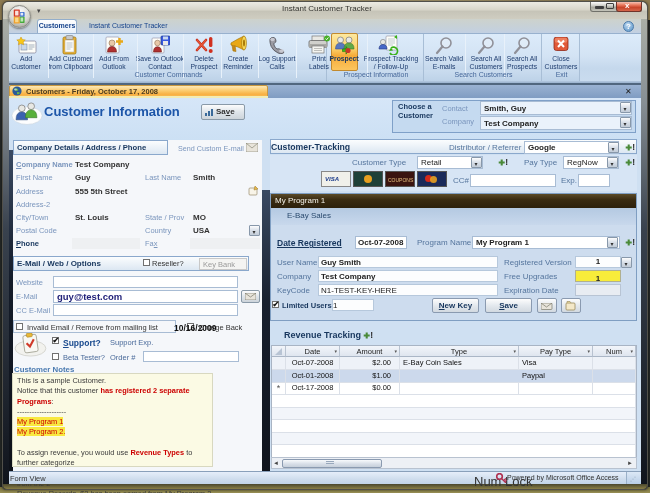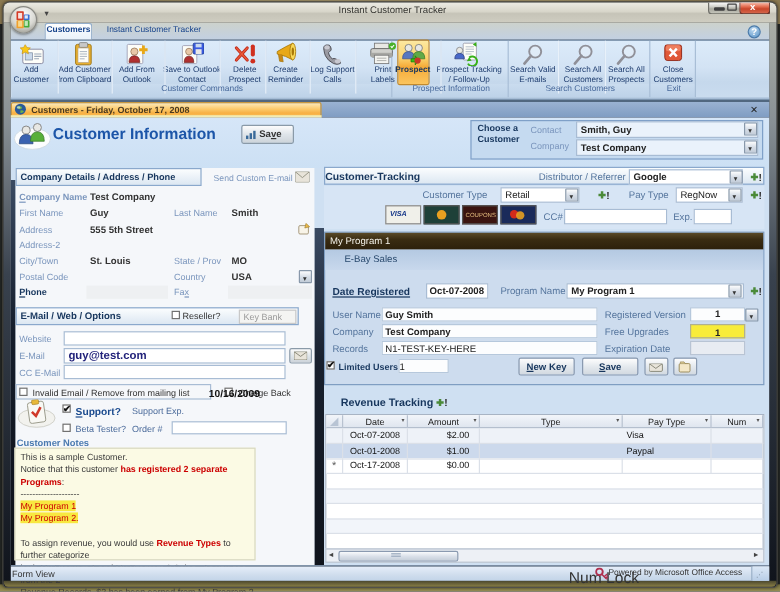--- a/index.html
+++ b/index.html
@@ -413,21 +413,21 @@
 <div class="a pfin" style="left:318px;top:256px;width:180px;height:12px"></div>
 <div class="a b" style="left:321px;top:258px;font-size:8px;color:#222">Guy Smith</div>
 <div class="a" style="left:504px;top:258px;font-size:8px;color:#55759d">Registered Version</div>
 <div class="a pfin" style="left:575px;top:256px;width:46px;height:12px;text-align:center"><span class="b" style="font-size:8px;color:#222">1</span></div>
 <div class="a cbtn" style="left:621px;top:257px"></div>
 <div class="a" style="left:277px;top:272px;font-size:8px;color:#55759d">Company</div>
 <div class="a pfin" style="left:318px;top:270px;width:180px;height:12px"></div>
 <div class="a b" style="left:321px;top:272px;font-size:8px;color:#222">Test Company</div>
 <div class="a" style="left:504px;top:272px;font-size:8px;color:#55759d">Free Upgrades</div>
 <div class="a" style="left:575px;top:270px;width:46px;height:12px;background:#f8ec3a;border:1px solid #b0b090;text-align:center;line-height:10px"><span class="b" style="font-size:8px;color:#222">1</span></div>
-<div class="a" style="left:277px;top:286px;font-size:8px;color:#55759d">Records</div>
+<div class="a" style="left:277px;top:286px;font-size:8px;color:#55759d">KeyCode</div>
 <div class="a pfin" style="left:318px;top:284px;width:180px;height:12px"></div>
 <div class="a" style="left:321px;top:286px;font-size:8px;color:#222">N1-TEST-KEY-HERE</div>
 <div class="a" style="left:504px;top:286px;font-size:8px;color:#55759d">Expiration Date</div>
 <div class="a" style="left:575px;top:284px;width:46px;height:12px;background:#e8ecf2;border:1px solid #b8c4d4"></div>
 <style>.pfin{background:#fcfdfe;border:1px solid #b6c8dc;line-height:10px;font-size:8px}</style>
 
 <div class="a cbk" style="left:272px;top:301px"></div>
 <div class="a b" style="left:282px;top:301px;font-size:7.5px;color:#17365d">Limited Users</div>
 <div class="a pfin" style="left:332px;top:299px;width:42px;height:12px"></div>
 <div class="a" style="left:333px;top:301px;font-size:8px;color:#222">1</div>
@@ -468,20 +468,21 @@
 .thc{top:346px;height:11px;font-size:7.5px;color:#222;text-align:center;line-height:11px;border-right:1px solid #b8c2d0;border-bottom:1px solid #aab6c6}
 .tha{position:absolute;right:2px;top:0;font-size:5px;color:#555}
 .trow{left:272px;width:364px;height:12.5px;font-size:7.5px;color:#111;line-height:12.5px}
 .tcell{position:absolute;top:0;height:12.5px;border-right:1px solid #dbe0e8}
 </style>
 
 <div class="a trow" style="top:357px;background:#eef2f8">
 <div class="tcell" style="left:0;width:14px"></div>
 <div class="tcell" style="left:14px;width:54px;text-align:center">Oct-07-2008</div>
 <div class="tcell" style="left:68px;width:60px;text-align:right;padding-right:8px">$2.00</div>
+<div class="tcell" style="left:128px;width:119px;padding-left:3px">E-Bay Coin Sales</div>
 <div class="tcell" style="left:247px;width:74px;padding-left:3px">Visa</div>
 <div class="tcell" style="left:321px;width:43px"></div>
     </div>
 <div class="a trow" style="top:369.5px;background:#ccd9ec">
 <div class="tcell" style="left:0;width:14px"></div>
 <div class="tcell" style="left:14px;width:54px;text-align:center">Oct-01-2008</div>
 <div class="tcell" style="left:68px;width:60px;text-align:right;padding-right:8px">$1.00</div>
 <div class="tcell" style="left:247px;width:74px;padding-left:3px">Paypal</div>
 <div class="tcell" style="left:321px;width:43px"></div>
     </div>

